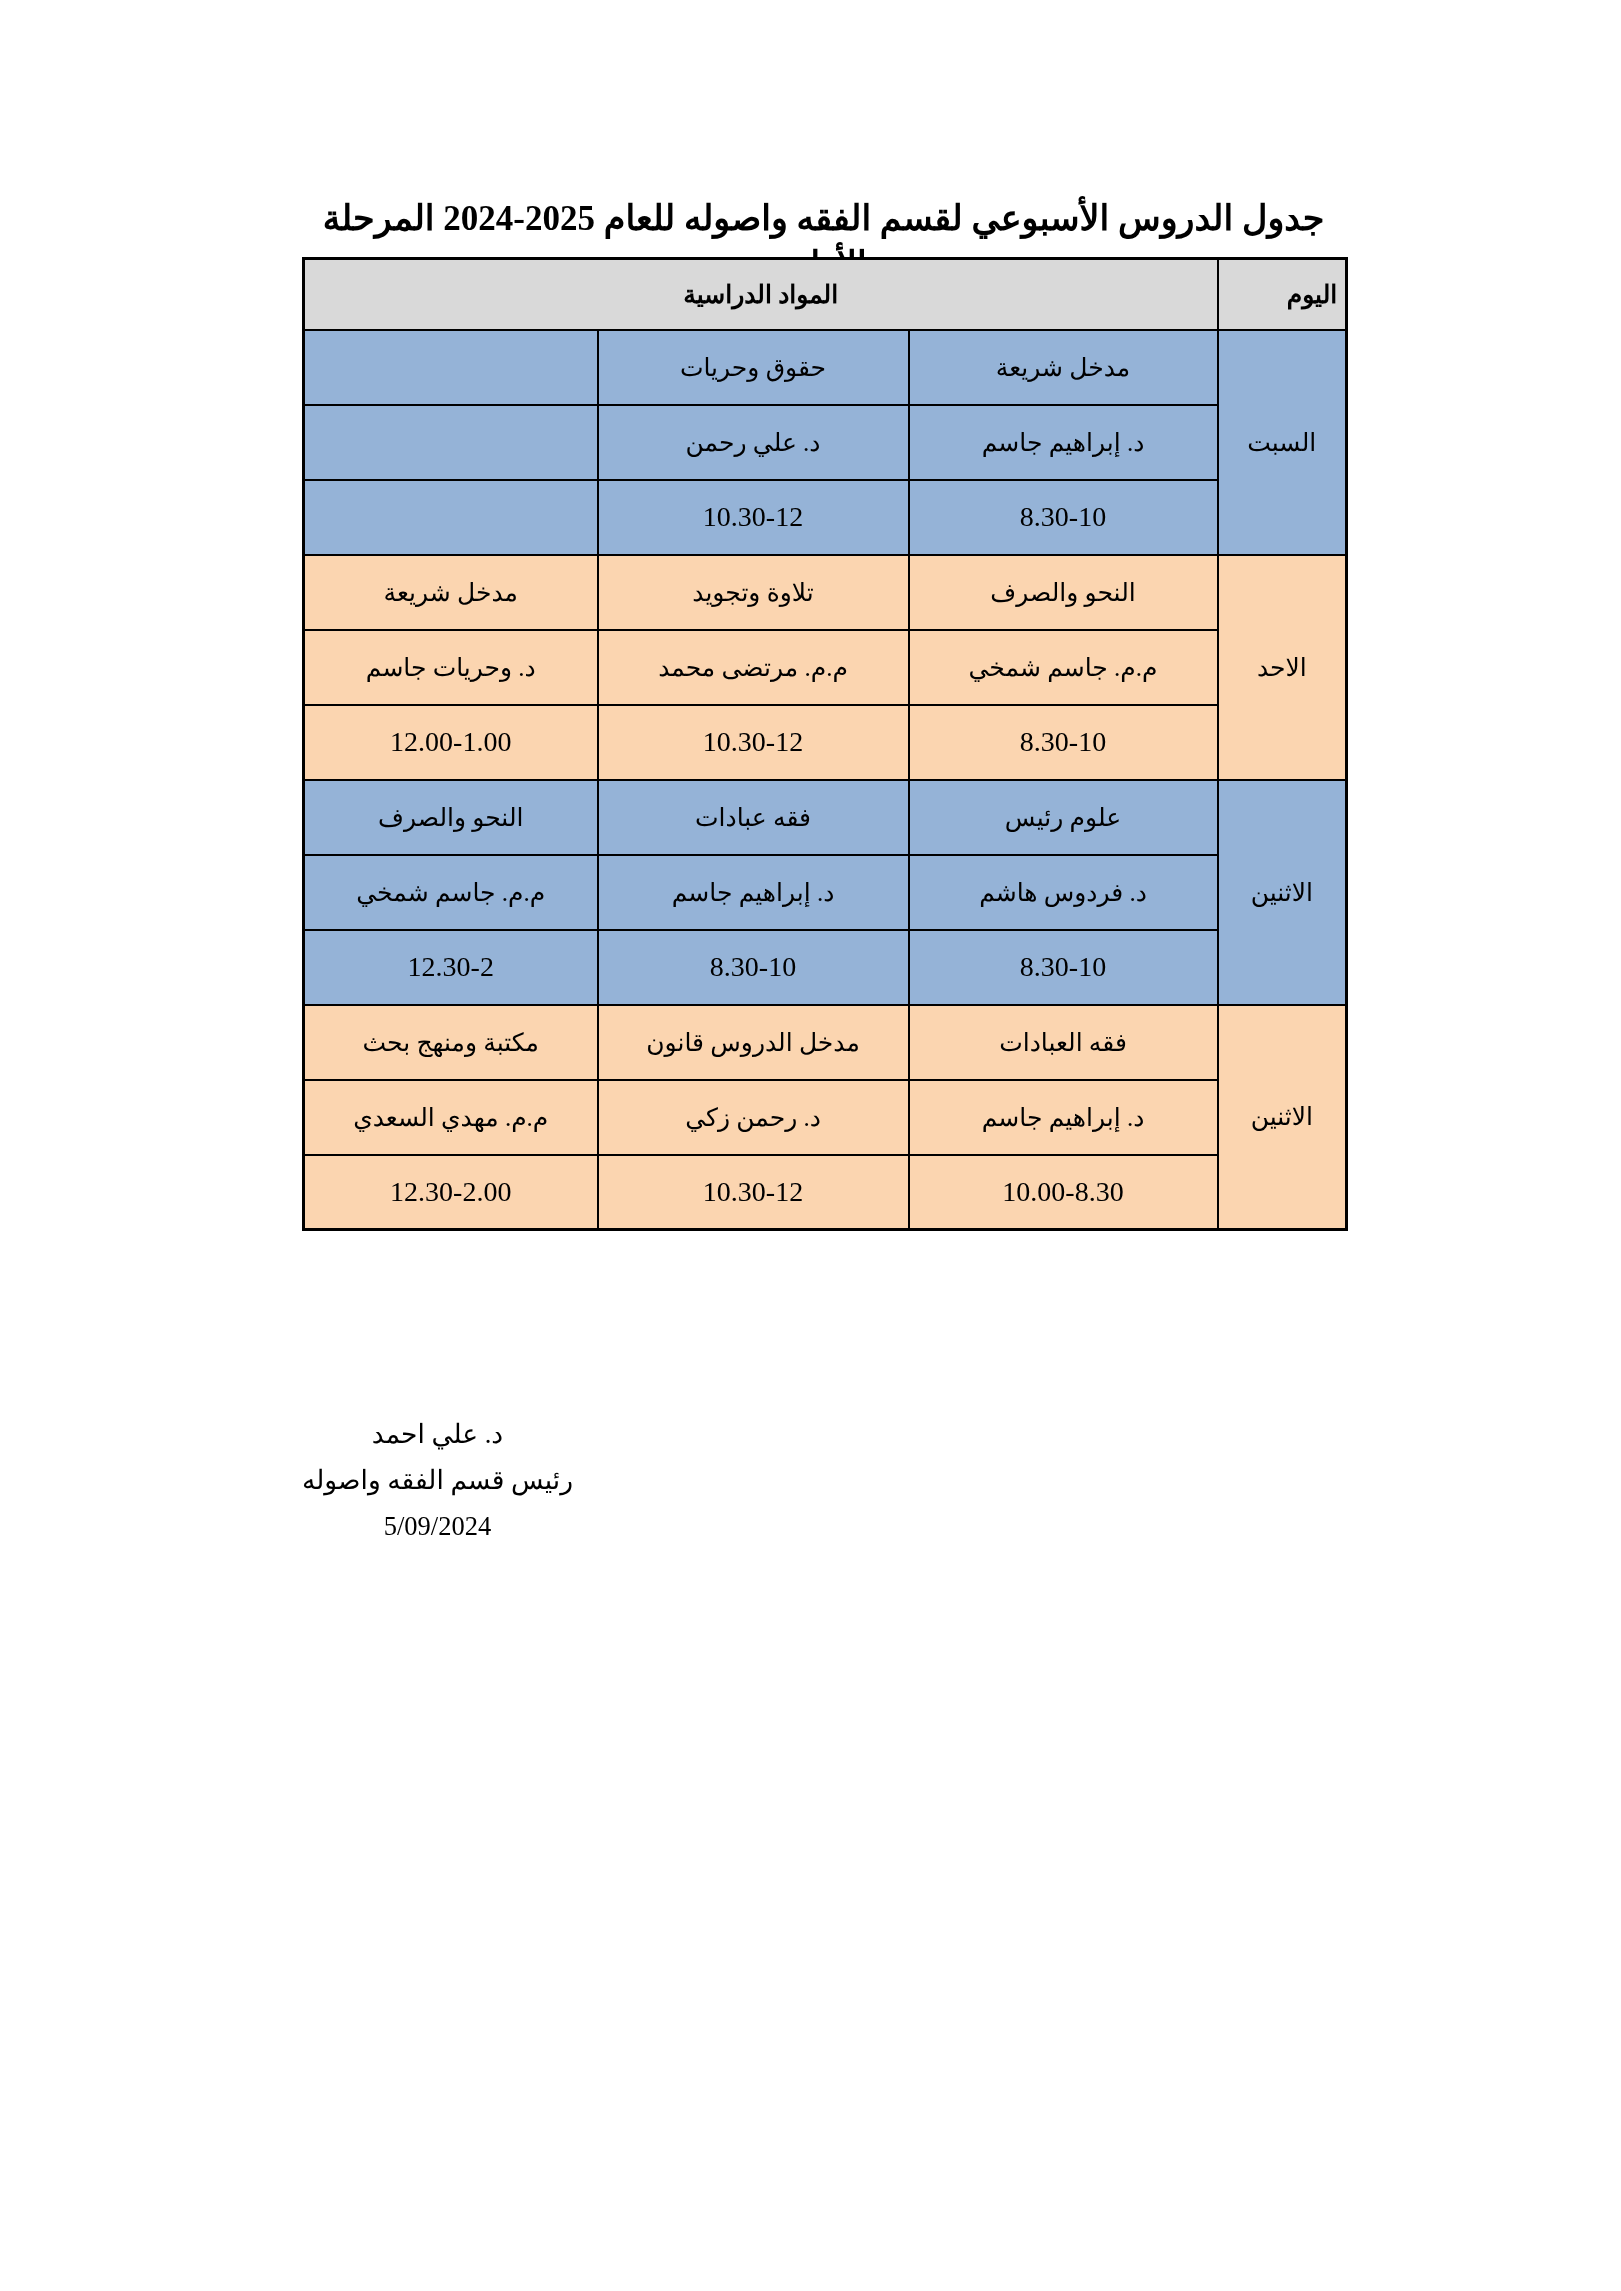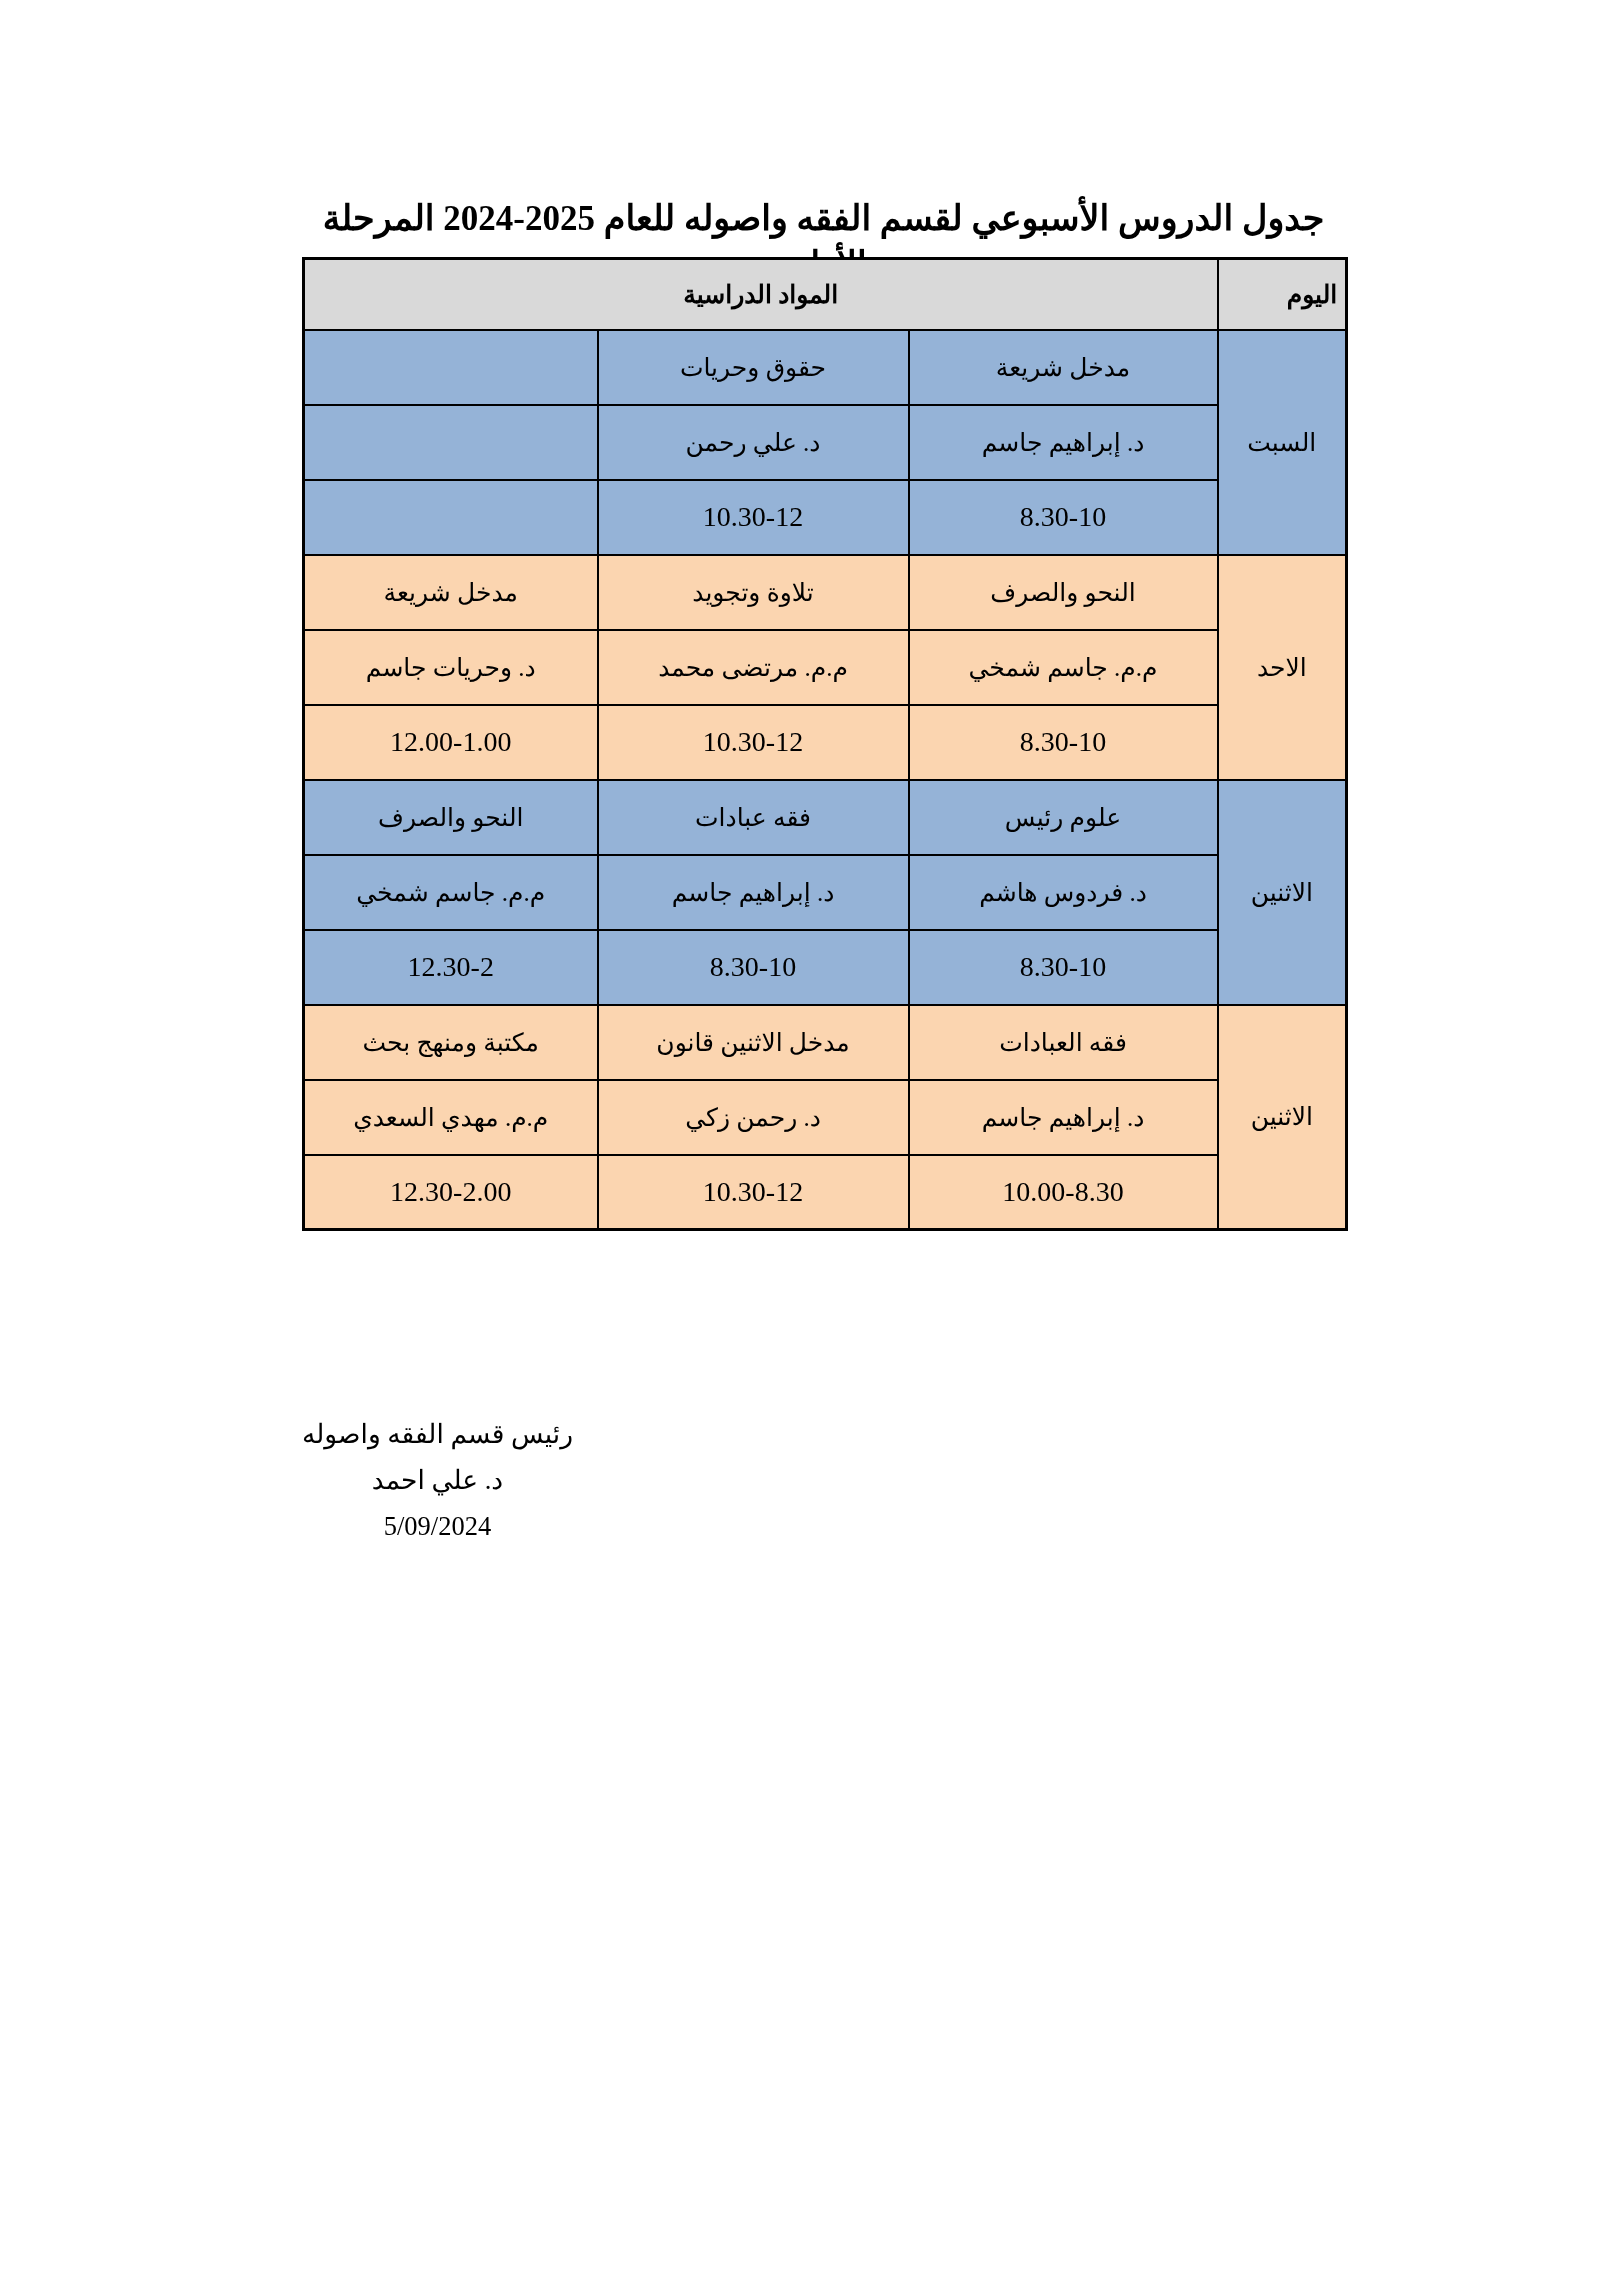--- a/index.html
+++ b/index.html
@@ -128,36 +128,36 @@
         <td>8.30-10</td>
         <td>8.30-10</td>
         <td>12.30-2</td>
       </tr>
     </tbody>
 
     <tbody class="theme-peach">
       <tr>
         <td class="day-cell" rowspan="3">الاثنين</td>
         <td>فقه العبادات</td>
-        <td>مدخل الاثنين قانون</td>
+        <td>مدخل الدروس قانون</td>
         <td>مكتبة ومنهج بحث</td>
       </tr>
       <tr>
         <td>د. إبراهيم جاسم</td>
         <td>د. رحمن زكي</td>
         <td>م.م. مهدي السعدي</td>
       </tr>
       <tr class="time-row">
         <td>10.00-8.30</td>
         <td>10.30-12</td>
         <td>12.30-2.00</td>
       </tr>
     </tbody>
   </table>
 
   <div class="signature" dir="rtl">
+    <div>د. علي احمد</div>
     <div>رئيس قسم الفقه واصوله</div>
-    <div>د. علي احمد</div>
     <div>5/09/2024</div>
   </div>
 
 </div>
 
 
 </body></html>

